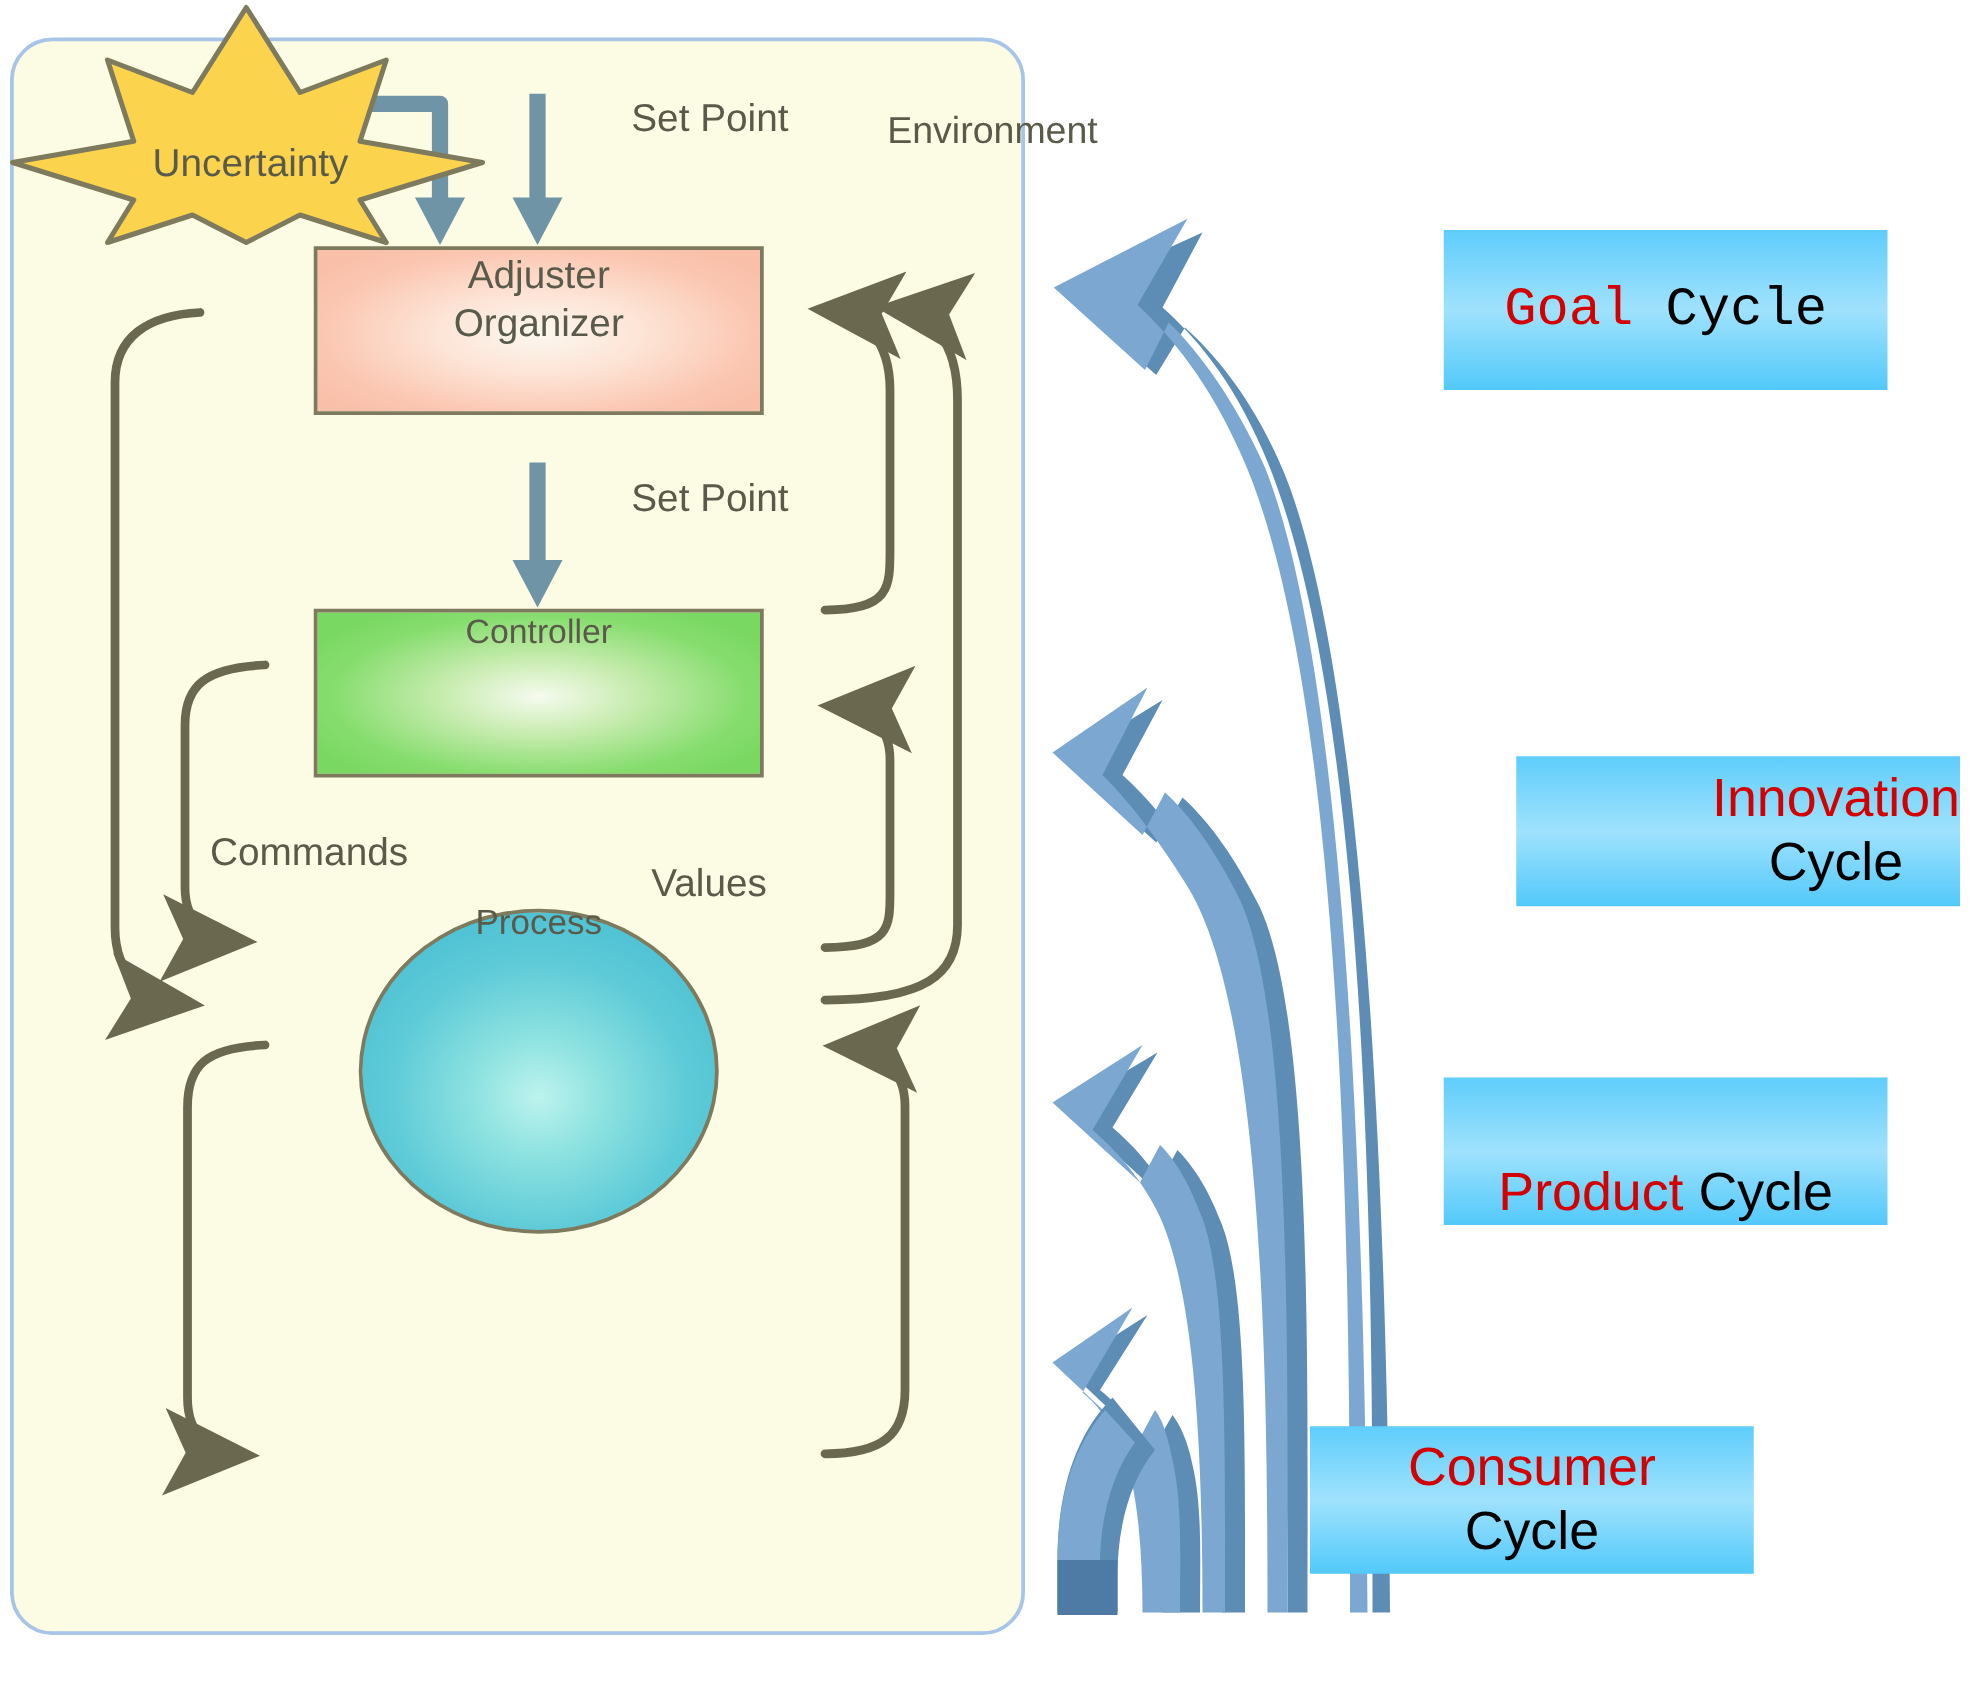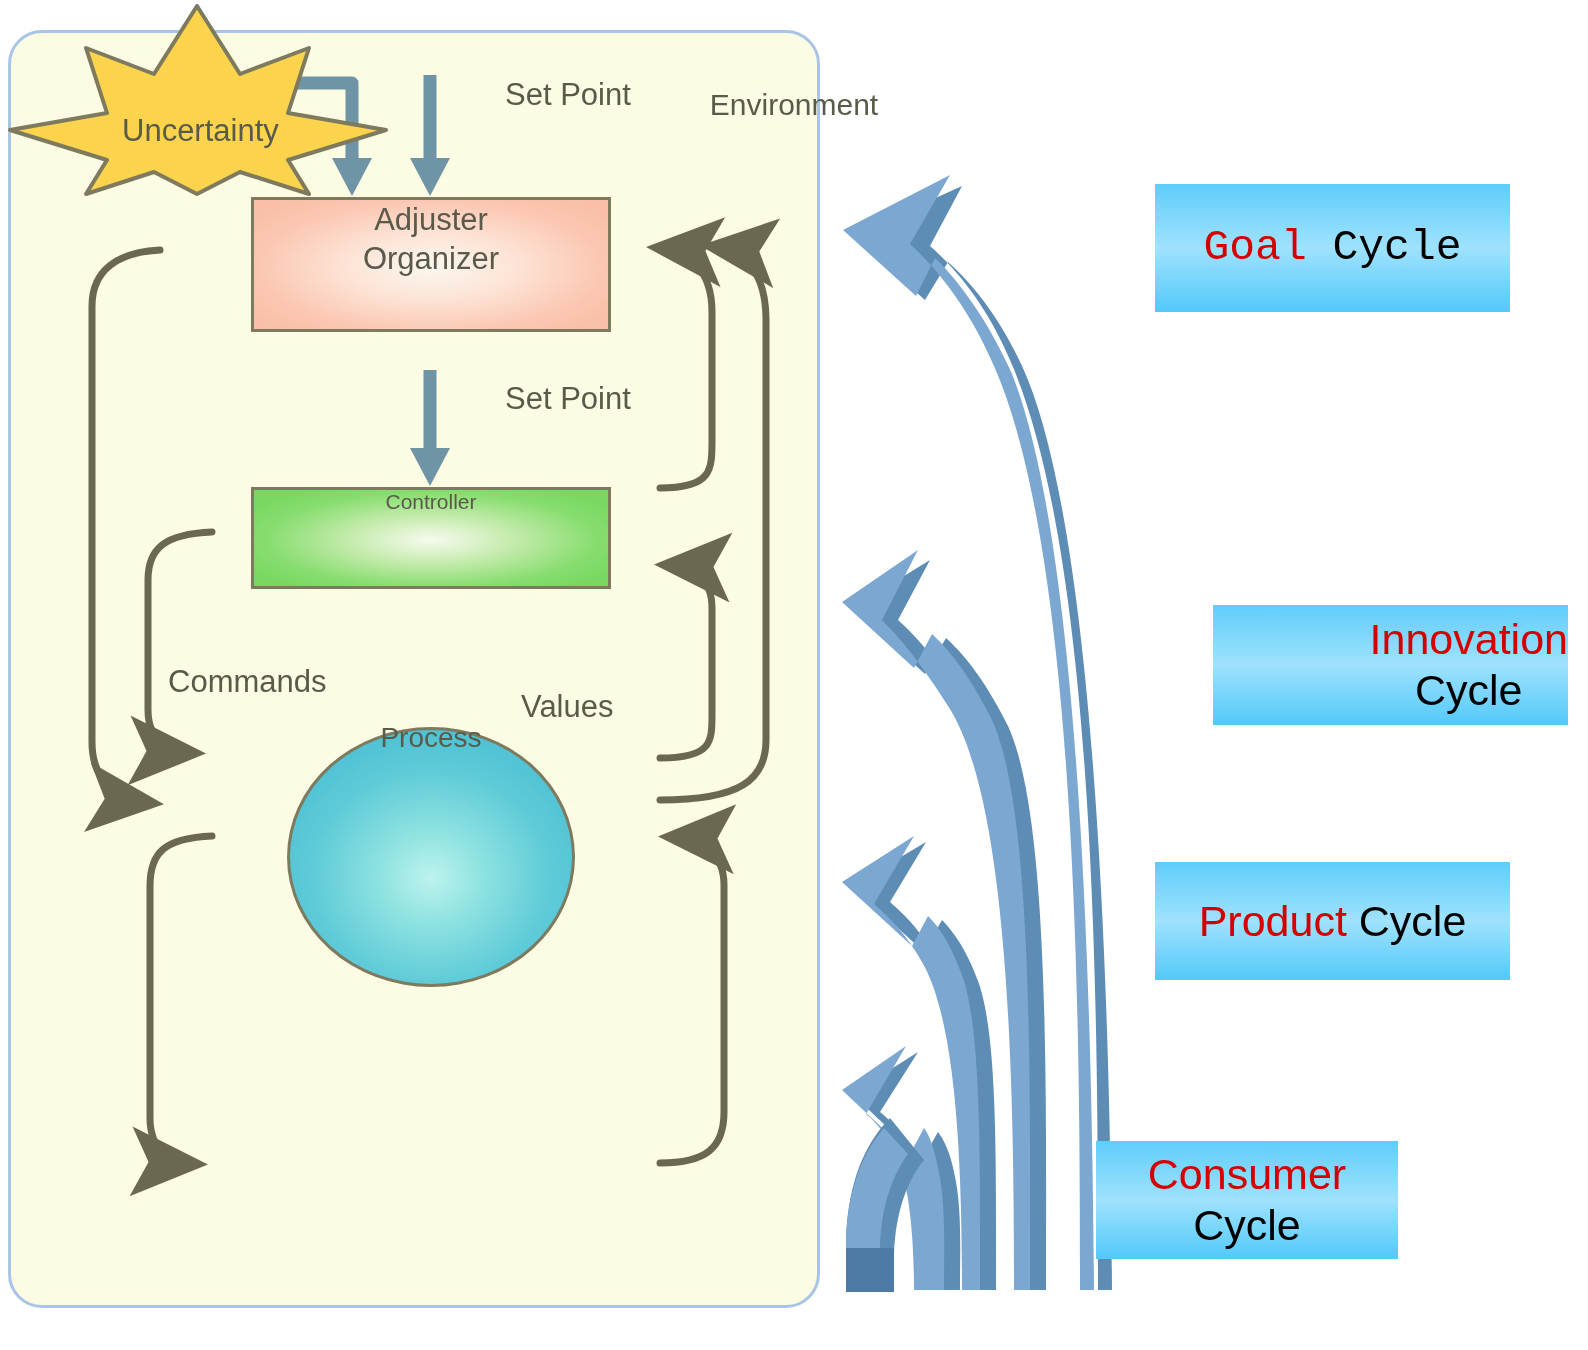--- a/index.html
+++ b/index.html
@@ -23,24 +23,24 @@
         justify-content:center;text-align:center;color:#5a5a4a;}
 
   .adjuster{
     left:251px;top:197px;width:360px;height:135px;
     border:3px solid #7d7a5e;
     background:radial-gradient(ellipse 62% 66% at 50% 52%, #fbf7ef 0%, #fde4d6 38%, #fbc7b2 78%, #f9bfa8 100%);
     font-size:31px;line-height:1.26;
   }
 
   .controller{
-    left:251px;top:487px;width:360px;height:102px;
+    left:251px;top:487px;width:360px;height:135px;
     border:3px solid #7d7a5e;
     background:radial-gradient(ellipse 60% 64% at 50% 52%, #f6fbef 0%, #c8ecb0 36%, #86dd6e 78%, #79d861 100%);
-    font-size:21px;
+    font-size:27px;
   }
 
   .process{
     left:287px;top:727px;width:288px;height:260px;border-radius:50%;
     border:3px solid #7d7a5e;
     background:radial-gradient(ellipse 58% 58% at 50% 58%, #bdf3ee 0%, #8de2e0 32%, #5fcbd8 72%, #4fc2d4 100%);
     font-size:28px;
   }
 
   .entity{
@@ -64,22 +64,22 @@
   .l-val{left:521px;top:664px;margin-top:25px;}
 
   
   .cyc{position:absolute;display:flex;align-items:center;justify-content:center;
        text-align:center;font-size:43px;line-height:1.18;
        background:linear-gradient(180deg,#5fcdfb 0%,#9fe2fd 50%,#52c9fa 100%);
        color:#000000;box-sizing:border-box;}
   .cyc .hl{color:#d40000;}
   .c-goal{left:1155px;top:184px;width:355px;height:128px;font-family:Liberation Mono, monospace;}
   .c-innov{left:1213px;top:605px;width:355px;height:120px;justify-content:flex-end;}
-  .c-prod{left:1155px;top:862px;width:355px;height:118px;}
-  .c-cons{left:1096px;top:1141px;width:302px;height:118px;}
+  .c-prod{left:1155px;top:862px;width:355px;height:118px;align-items:flex-end;}
+  .c-cons{left:1048px;top:1141px;width:355px;height:118px;}
 </style>
 </head>
 <body>
 
 <div id="stage">
 
   <div class="panel"></div>
 
   <svg class="ovl" viewBox="0 0 1588 1350" xmlns="http://www.w3.org/2000/svg">
     <defs>

